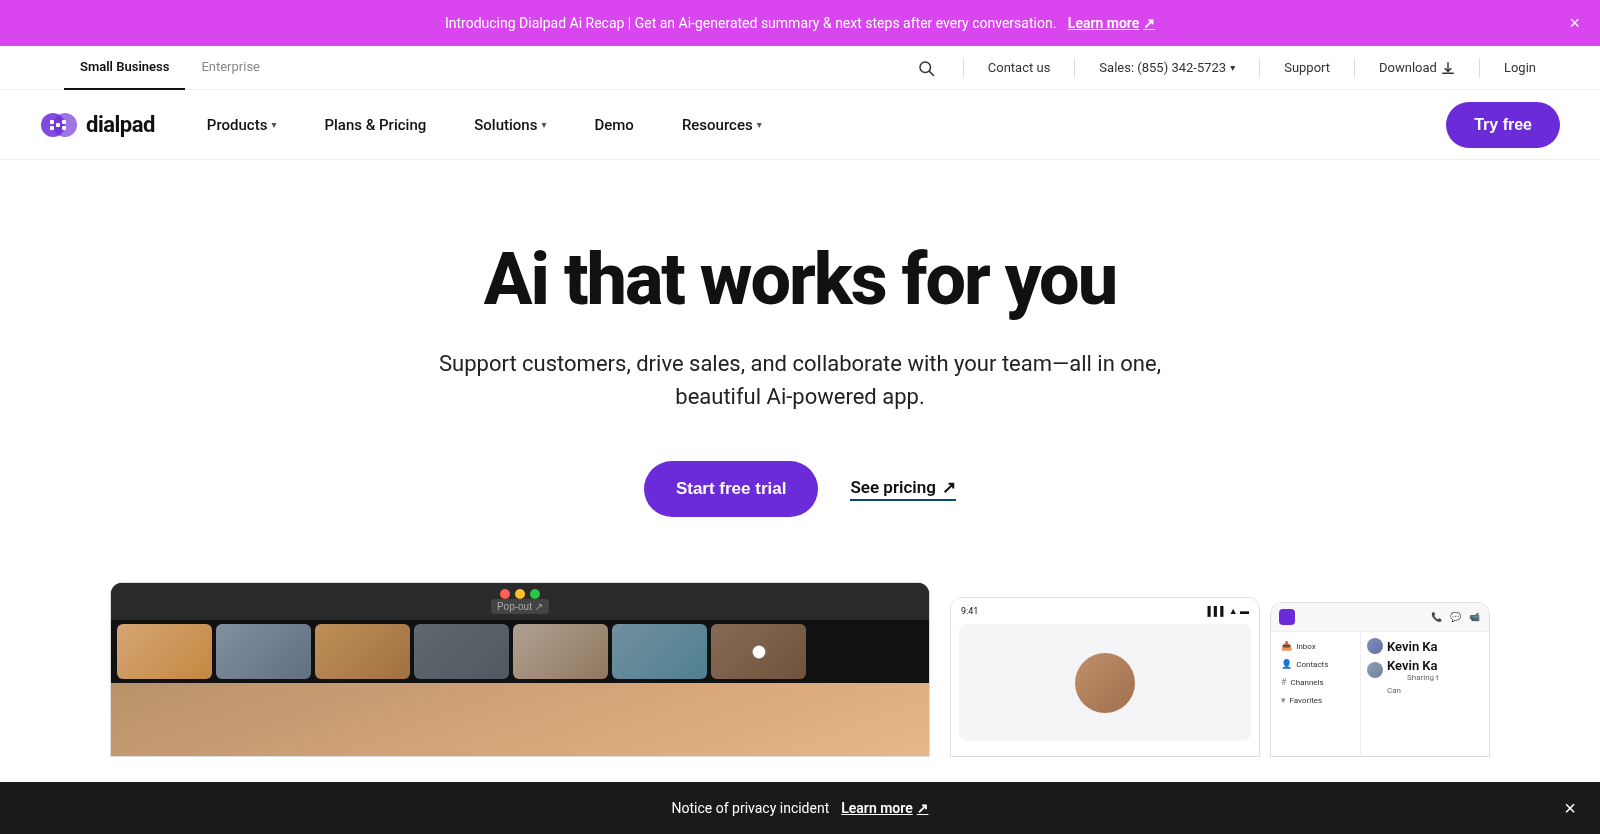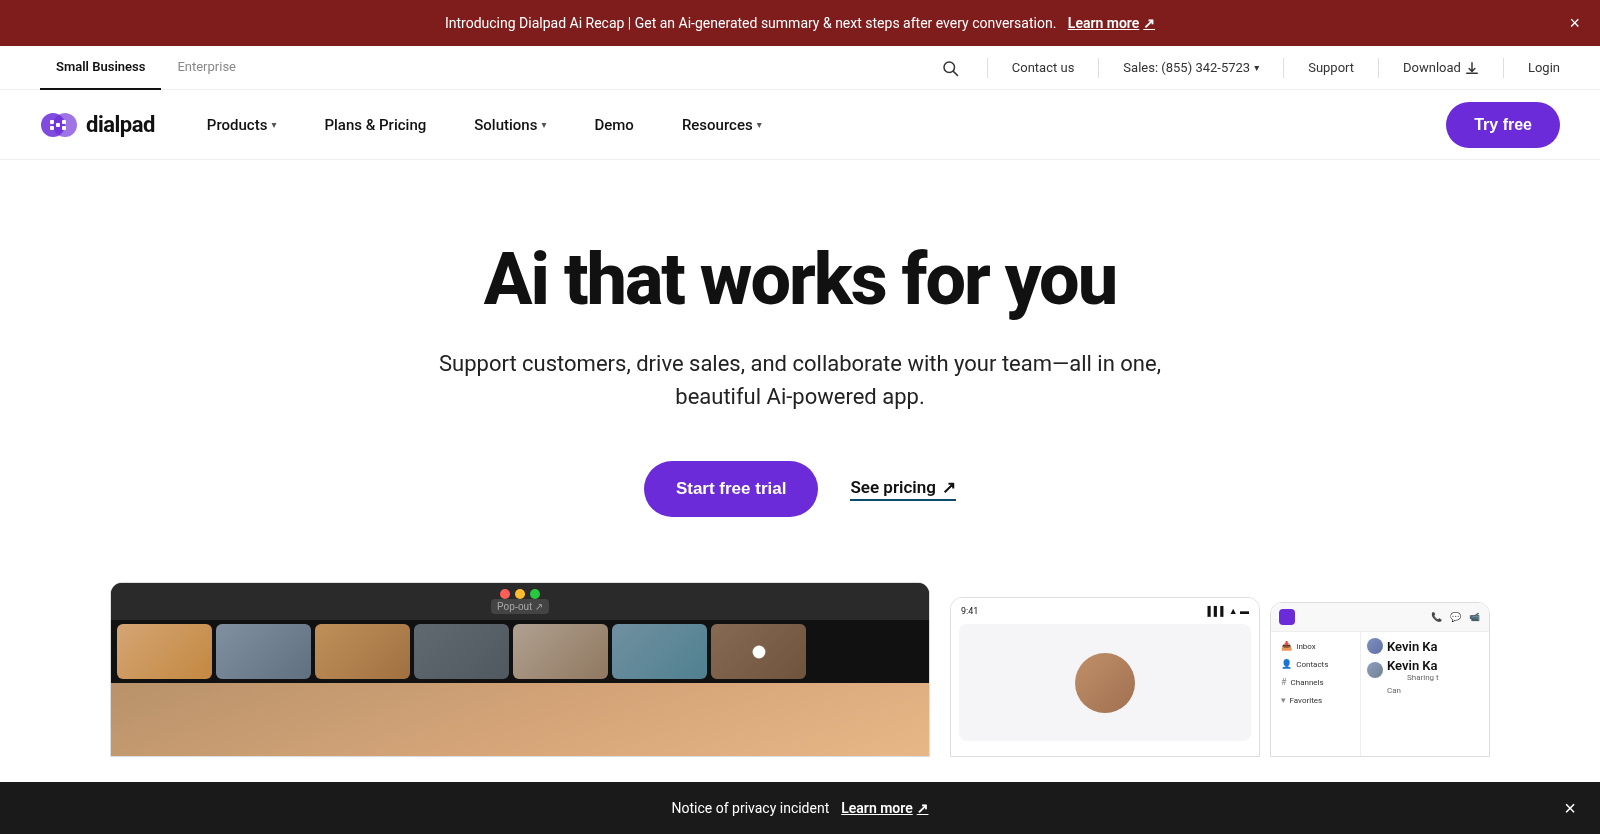--- a/index.html
+++ b/index.html
@@ -1,20 +1,20 @@
 <!DOCTYPE html>
 <html><head>
   <meta charset="utf-8">
   <style>
     * { margin: 0; padding: 0; box-sizing: border-box; }
     body { font-family: -apple-system, BlinkMacSystemFont, 'Segoe UI', Roboto, sans-serif; background: #fff; overflow-x: hidden; }
 
     
     .announcement-bar {
-      background: #7f1d1d;
+      background: #d946ef;
       color: #fff;
       display: flex;
       align-items: center;
       justify-content: center;
       padding: 0 12px;
       height: 46px;
       font-size: 14px;
       position: relative;
     }
     .announcement-bar .bar-text { flex: 1; text-align: center; }
@@ -38,21 +38,21 @@
       font-size: 18px;
       cursor: pointer;
       line-height: 1;
     }
 
     
     .utility-bar {
       display: flex;
       align-items: center;
       justify-content: flex-end;
-      padding: 0 40px;
+      padding: 0 64px;
       height: 44px;
       border-bottom: 1px solid #eee;
       gap: 24px;
       font-size: 13px;
       color: #333;
     }
     .utility-bar .biz-tabs { display: flex; margin-right: auto; }
     .utility-bar .biz-tab {
       padding: 0 16px;
       height: 44px;

